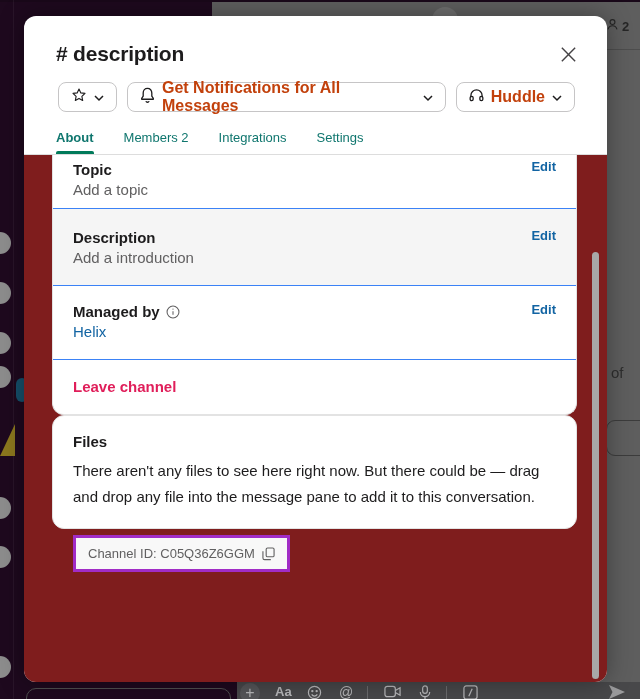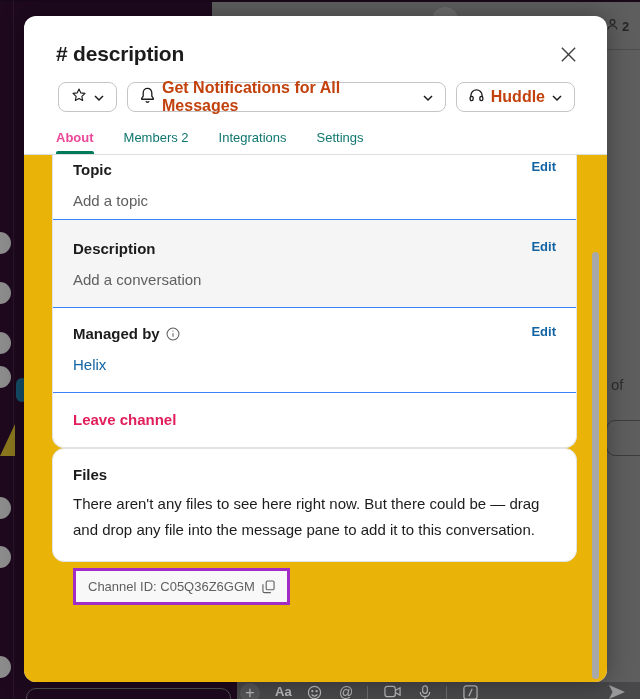--- a/index.html
+++ b/index.html
@@ -11,21 +11,21 @@
     color:#1d1c1d;
   }
   
   .bg-abs { position:absolute; }
   .dim-right { left:212px; top:2px; width:428px; height:680px; background:#5e5e5e; }
   .dim-corner { left:628px; top:0; width:12px; height:16px; background:#5e5e5e; }
   .top-line { left:0; top:0; width:640px; height:2px; background:#190819; }
   .bg-avatar-top { left:432px; top:7px; width:26px; height:26px; border-radius:50%; background:#6e6e6e; }
   .members-badge { left:606px; top:18px; display:flex; align-items:center; gap:3px; color:#262626; font-size:13px; font-weight:bold; }
   .header-rule { left:607px; top:49px; width:33px; height:1px; background:rgba(0,0,0,0.18); }
-  .bg-of { left:611px; top:376px; font-size:15px; color:#2e2e2e; }
+  .bg-of { left:611px; top:364px; font-size:15px; color:#2e2e2e; }
   .bg-btn-outline { left:606px; top:420px; width:50px; height:36px; border:1.5px solid #3c3c3c; border-radius:9px; }
   .rail-line { left:13px; top:0; width:1px; height:699px; background:rgba(255,255,255,0.05); }
   .rail-avatar { width:22px; height:22px; border-radius:50%; background:#8d8d8d; left:-11px; }
   .rail-teal { left:16px; top:378px; width:12px; height:24px; border-radius:6px; background:#15506b; }
   .rail-tri { left:0; top:424px; width:15px; height:32px; background:#8c781e;
               clip-path:polygon(100% 0, 0 100%, 100% 100%); }
   .dim-bottom { left:237px; top:682px; width:403px; height:17px; background:#48484a; }
   .composer-outline { left:26px; top:688px; width:205px; height:30px; border:1.5px solid #4e4e4e; border-radius:10px; }
   .composer-icons { position:absolute; left:0; top:2px; width:100%; height:15px; color:#b8b8ba; }
   .cicon { position:absolute; top:1px; font-size:14px; line-height:14px; }
@@ -47,36 +47,36 @@
                display:flex; align-items:center; justify-content:center; cursor:pointer; }
   .actions { display:flex; gap:10px; padding:16px 32px 0 34px; }
   .btn {
     display:flex; align-items:center; gap:7px; height:30px; padding:0 12px;
     border:1px solid #c6c5c6; border-radius:8px; background:#fff;
     font-size:16px; font-weight:bold; color:#c2410c; cursor:pointer;
   }
   .btn svg { flex:none; }
   .tabbar { display:flex; gap:30px; padding:18px 32px 0 32px; border-bottom:1px solid #dddddd; }
   .tab { font-size:13px; color:#0f766e; padding-bottom:9px; position:relative; cursor:pointer; }
-  .tab.active { color:#ec4899; font-weight:bold; }
+  .tab.active { color:#0f766e; font-weight:bold; }
   .tab.active::after { content:""; position:absolute; left:0; right:0; bottom:0; height:3px;
                        background:#007a5a; border-radius:2px 2px 0 0; }
 
-  .scroll-area { position:relative; height:532px; background:#eab308; overflow:hidden; }
+  .scroll-area { position:relative; height:532px; background:#7f1d1d; overflow:hidden; }
   .card { margin:0 30px 0 28px; background:#fff; border:1px solid #e3e3e3; }
   .card1 { border-top:none; border-radius:0 0 12px 12px; }
   .row { position:relative; padding:16px 20px 18px; }
   .row + .row { border-top:1px solid #3b82f6; }
   .row-topic { padding:6px 20px 10px; }
   .row-desc  { padding:20px 20px 19px; background:#f5f5f5; }
   .row-managed { padding:17px 20px 19px; }
   .row-created { padding:16px 20px 18px; }
   .row-leave { padding:18px 20px; }
   .row-label { font-size:15px; font-weight:bold; color:#1d1c1d; display:flex; align-items:center; gap:6px; }
-  .row-value { font-size:15px; color:#616061; margin-top:14px; }
+  .row-value { font-size:15px; color:#616061; margin-top:3px; }
   .row-value.dark { color:#1d1c1d; }
   .link { color:#1264a3; text-decoration:none; cursor:pointer; }
   .edit-link { position:absolute; right:20px; top:14px; font-size:13px; font-weight:bold;
                color:#1264a3; cursor:pointer; }
   .row-desc .edit-link { top:19px; }
   .danger { color:#e01e5a; font-size:15px; font-weight:bold; cursor:pointer;margin-top:31px; }
 
   .card2 { border-radius:12px; padding:17px 20px 18px; }
   .files-title { font-size:15px; font-weight:bold; }
   .files-body { font-size:15px; line-height:26px; color:#1d1c1d; margin-top:8px; max-width:492px; }
@@ -230,21 +230,21 @@
   <div class="scroll-area">
 
     <div class="card card1">
       <div class="row row-topic">
         <div class="row-label">Topic</div>
         <div class="row-value">Add a topic</div>
         <span class="edit-link" style="top:4px">Edit</span>
       </div>
       <div class="row row-desc">
         <div class="row-label">Description</div>
-        <div class="row-value">Add a conversation</div>
+        <div class="row-value">Add a introduction</div>
         <span class="edit-link">Edit</span>
       </div>
       <div class="row row-managed">
         <div class="row-label">
           <span>Managed by</span>
           <span style="display:inline-flex">
             <svg width="14" height="14" viewBox="0 0 16 16" fill="none" stroke="#616061" stroke-width="1.2">
               <circle cx="8" cy="8" r="6.8"></circle>
                 <path d="M8 7.2v4"></path>
                 <circle cx="8" cy="4.7" r="0.7" fill="#616061" stroke="none"></circle>

